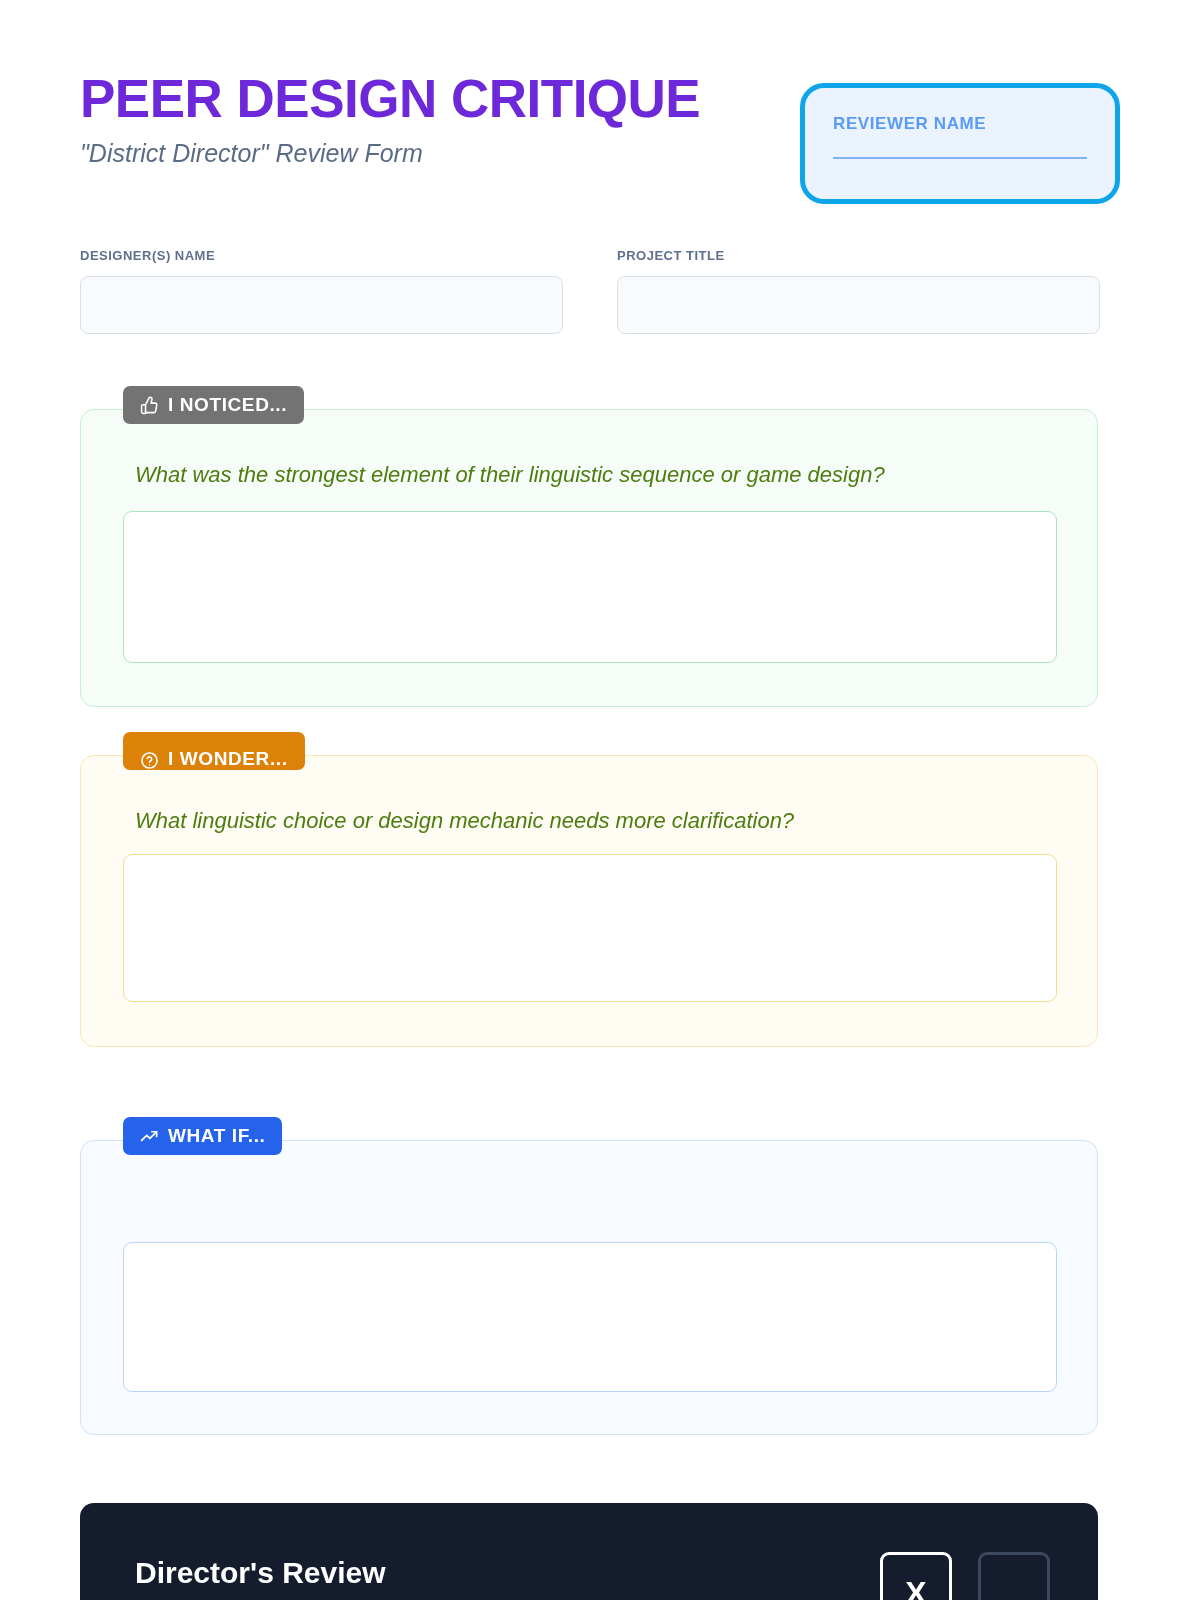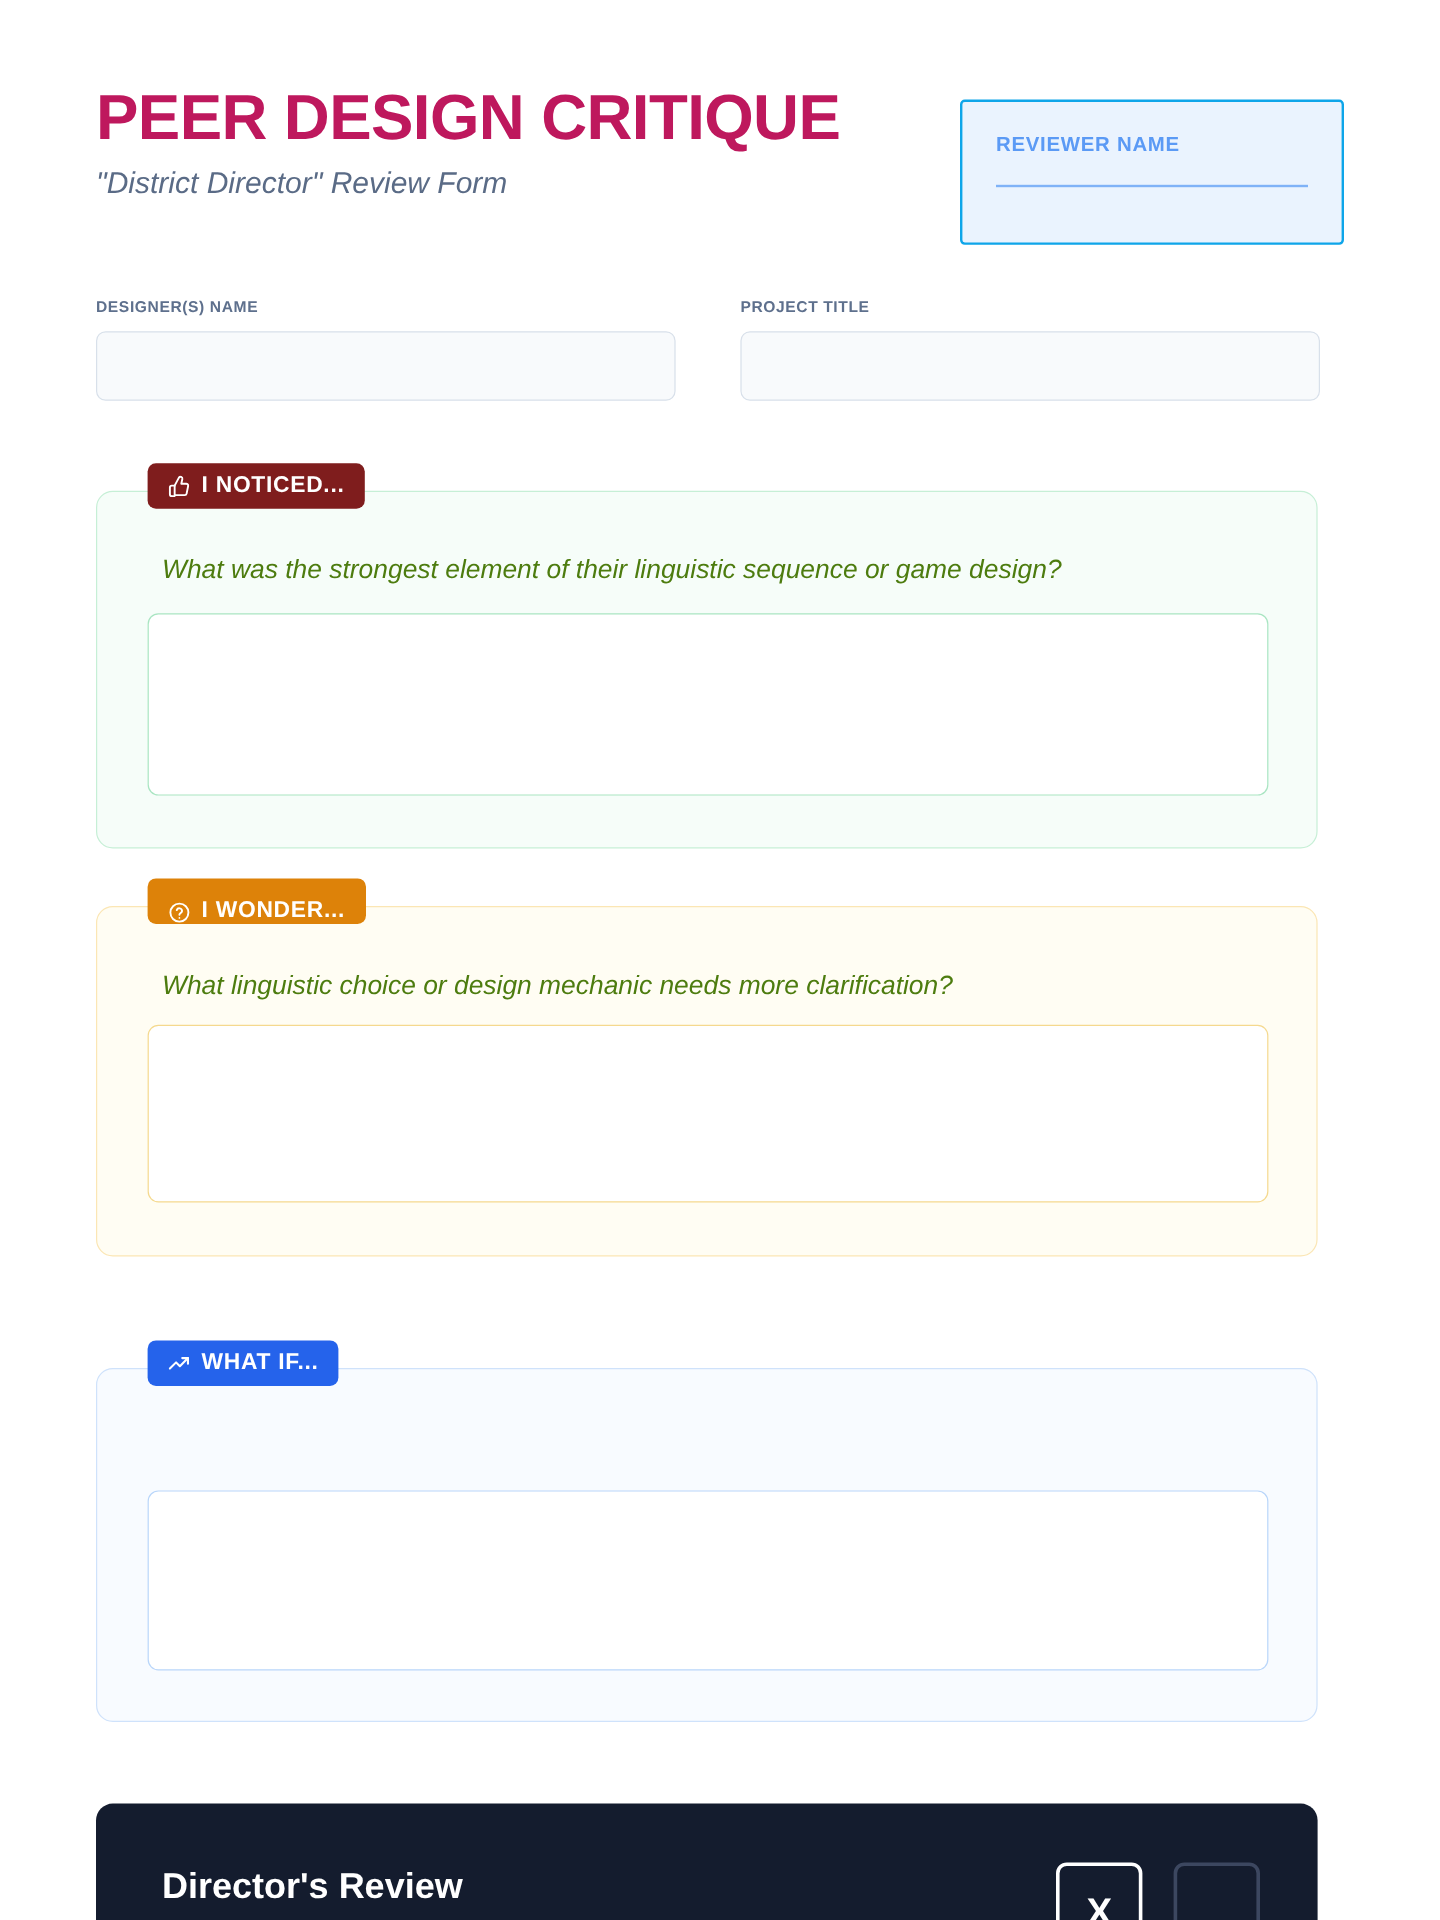--- a/index.html
+++ b/index.html
@@ -27,43 +27,43 @@
     width: 1040px;
     height: 130px;
   }
 
   .title-block { position: absolute; left: 0; top: 0; }
 
   .main-title {
     font-size: 53px;
     font-weight: 700;
     letter-spacing: -0.5px;
-    color: #be185d;
+    color: #6d28d9;
     line-height: 1.08;
     white-space: nowrap;
   }
 
   .subtitle {
     margin-top: 12px;
     font-size: 25px;
     font-style: italic;
     font-weight: 400;
     color: #5a6b86;
     white-space: nowrap;
   }
 
   .reviewer-box {
     position: absolute;
     right: 0;
     top: 13px;
     width: 320px;
     height: 121px;
     background: #eaf3fe;
-    border: 2px solid #0ea5e9;
-    border-radius: 4px;
+    border: 5px solid #0ea5e9;
+    border-radius: 24px;
     padding: 26px 28px 0 28px;
   }
 
   .reviewer-label {
     font-size: 17px;
     font-weight: 700;
     letter-spacing: 0.6px;
     color: #5b9af5;
   }
 
@@ -167,21 +167,21 @@
     padding: 12px 14px;
   }
 
   
   #section-noticed {
     top: 409px;
     height: 298px;
     background: #f6fdf9;
     border: 1px solid #c6efd6;
   }
-  #section-noticed .badge { background: #7f1d1d; }
+  #section-noticed .badge { background: #737373; }
   #section-noticed .answer-area {
     top: 101px;
     height: 152px;
     border: 1px solid #a9e5c2;
   }
 
   
   #section-wonder {
     top: 755px;
     height: 292px;

